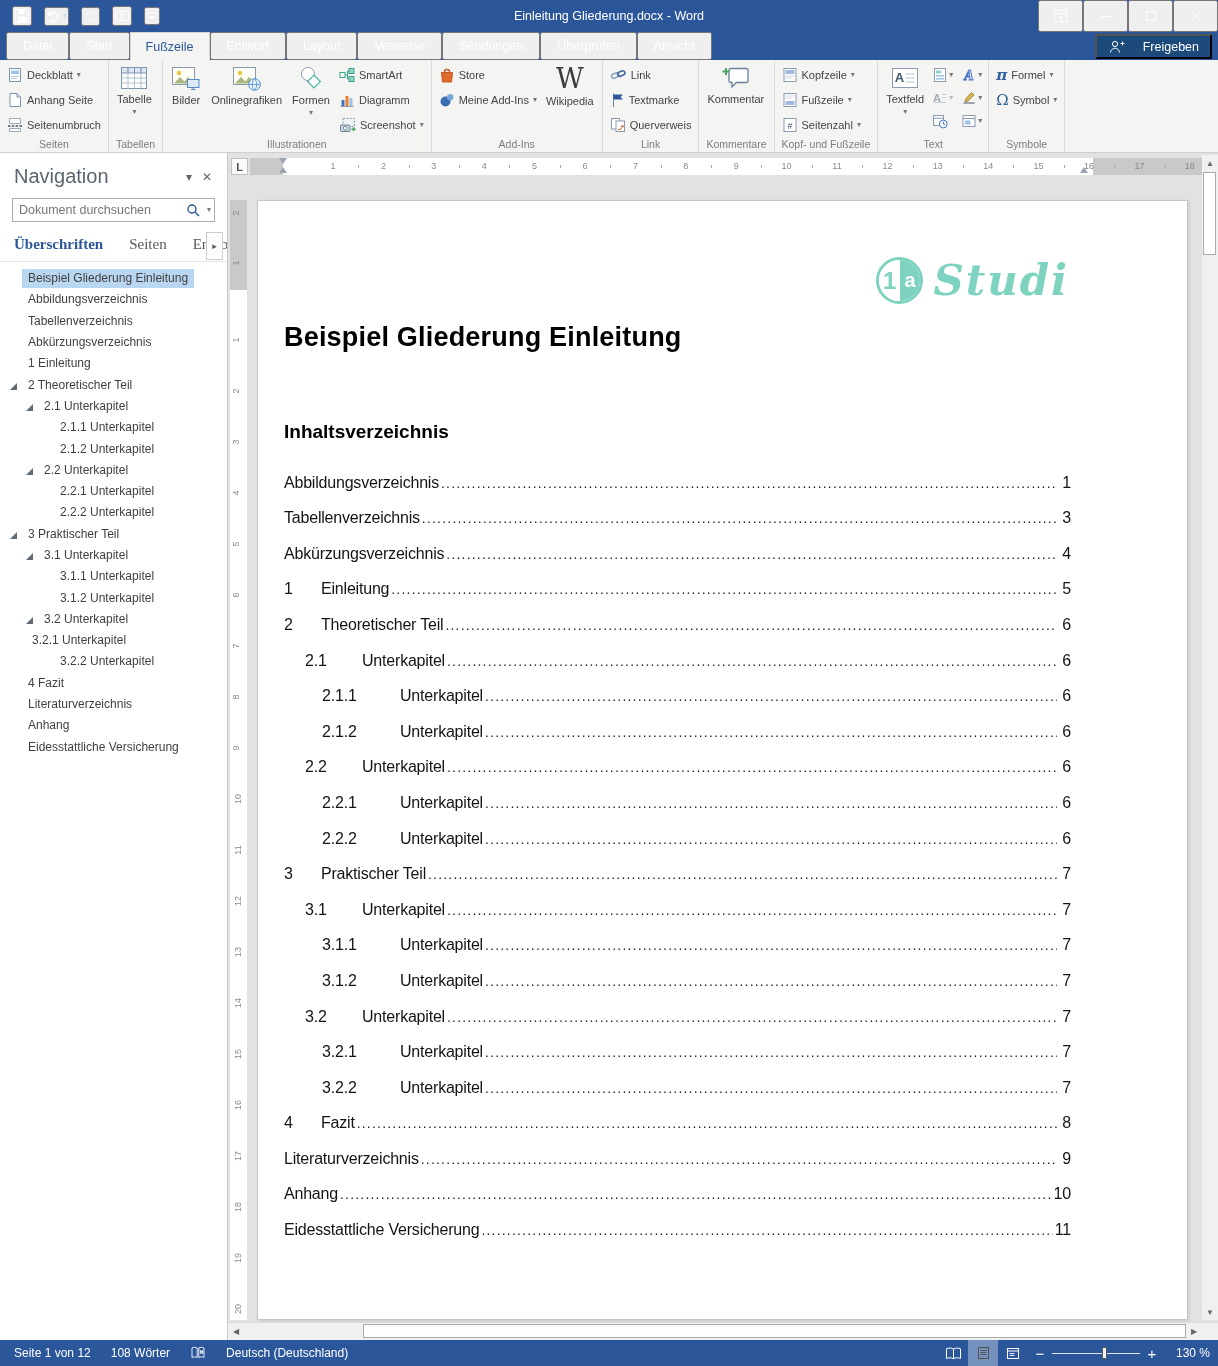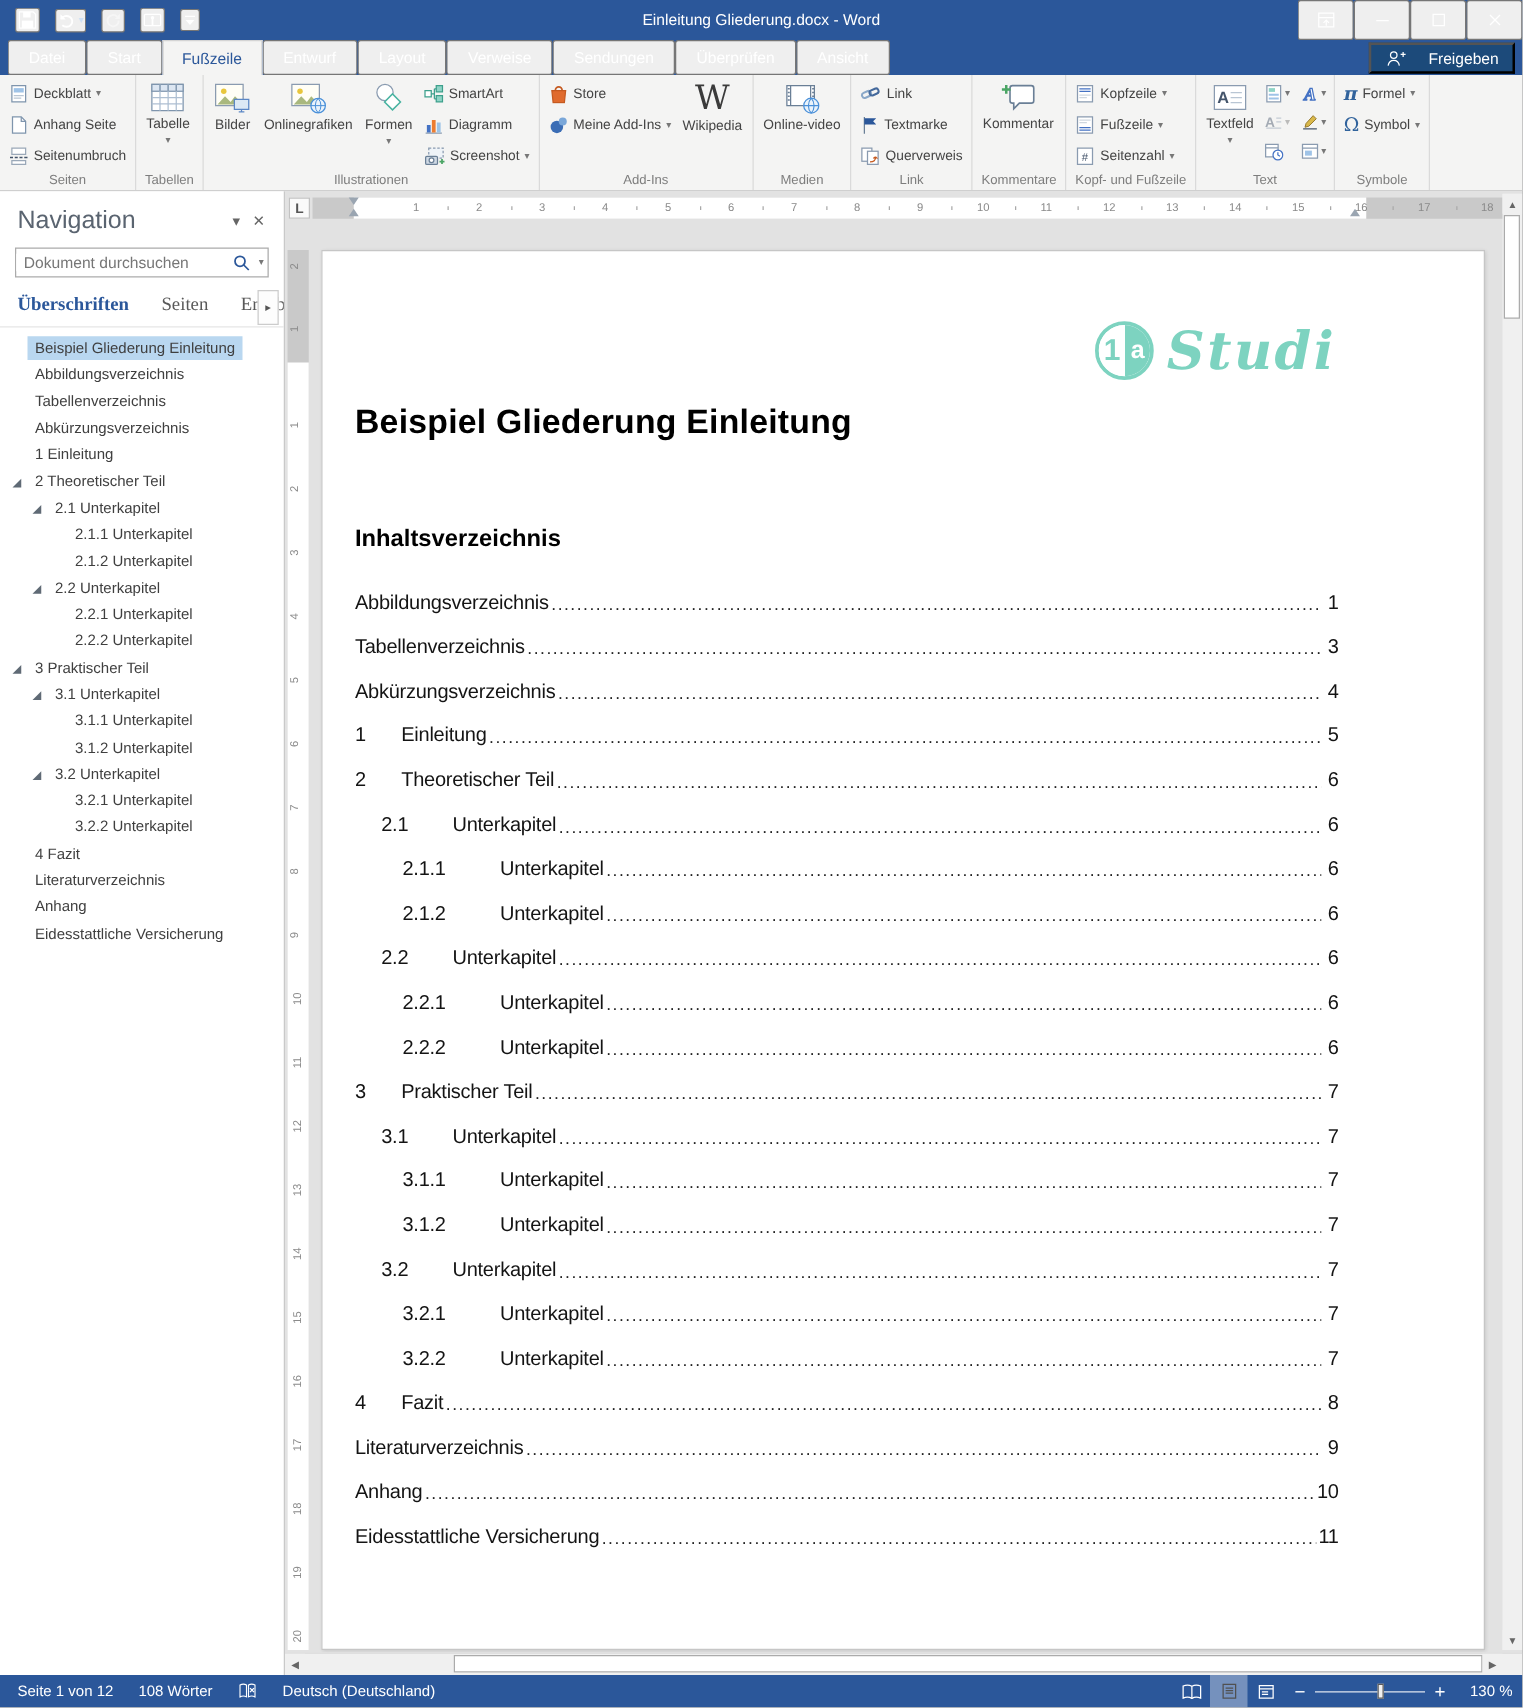--- a/index.html
+++ b/index.html
@@ -387,37 +387,20 @@
             <span class="icon">
               <span class="wiki-w">W</span>
             </span>
             <span class="blabel">Wikipedia</span>
           </button>
         </div>
         <div class="glabel">Add-Ins</div>
       </div>
       <div class="rgroup">
         <div class="rcontent">
-          <button class="rbig">
-            <span class="icon">
-              <svg width="30" height="27" viewBox="0 0 30 27">
-                <rect x="2.5" y="3.5" width="22" height="16" fill="#fff" stroke="#6a7f96"></rect>
-                <path d="M5.5 3.5v16M21.5 3.5v16" stroke="#6a7f96"></path>
-                <path d="M3.2 6h1.6M3.2 9h1.6M3.2 12h1.6M3.2 15h1.6M22.7 6h1.6M22.7 9h1.6M22.7 12h1.6M22.7 15h1.6" stroke="#6a7f96" stroke-width="1.1"></path>
-                <circle cx="22" cy="19.5" r="6" fill="#eaf3fb" stroke="#4a90d9"></circle>
-                <path d="M16 19.5h12M22 13.5a9 9 0 0 1 0 12M22 13.5a9 9 0 0 0 0 12" fill="none" stroke="#4a90d9" stroke-width=".9"></path>
-              </svg>
-            </span>
-            <span class="blabel">Online-video</span>
-          </button>
-        </div>
-        <div class="glabel">Medien</div>
-      </div>
-      <div class="rgroup">
-        <div class="rcontent">
           <div class="rstack">
             <button class="rsmall">
               <span class="icon">
                 <svg width="17" height="15" viewBox="0 0 17 15">
                   <g fill="none" stroke-width="1.6">
                     <rect x="1.5" y="6.5" width="7.5" height="4.2" rx="2.1" stroke="#8aa8c8" transform="rotate(-24 5.2 8.6)"></rect>
                     <rect x="7.5" y="4.5" width="7.5" height="4.2" rx="2.1" stroke="#44699c" transform="rotate(-24 11.2 6.6)"></rect>
                   </g>
                 </svg>
               </span>
@@ -681,21 +664,21 @@
         <div class="navitem" style="padding-left: 54px;">
           <span class="navlabel">3.1.1 Unterkapitel</span>
         </div>
         <div class="navitem" style="padding-left: 54px;">
           <span class="navlabel">3.1.2 Unterkapitel</span>
         </div>
         <div class="navitem" style="padding-left: 26px;">
           <span class="tri"></span>
           <span class="navlabel">3.2 Unterkapitel</span>
         </div>
-        <div class="navitem" style="padding-left: 26px; margin-left: 28px;">
+        <div class="navitem" style="padding-left: 26px;">
           <span class="navlabel">3.2.1 Unterkapitel</span>
         </div>
         <div class="navitem" style="padding-left: 54px;">
           <span class="navlabel">3.2.2 Unterkapitel</span>
         </div>
         <div class="navitem" style="padding-left: 22px; text-align: center;">
           <span class="navlabel">4 Fazit</span>
         </div>
         <div class="navitem" style="padding-left: 22px;">
           <span class="navlabel">Literaturverzeichnis</span>

